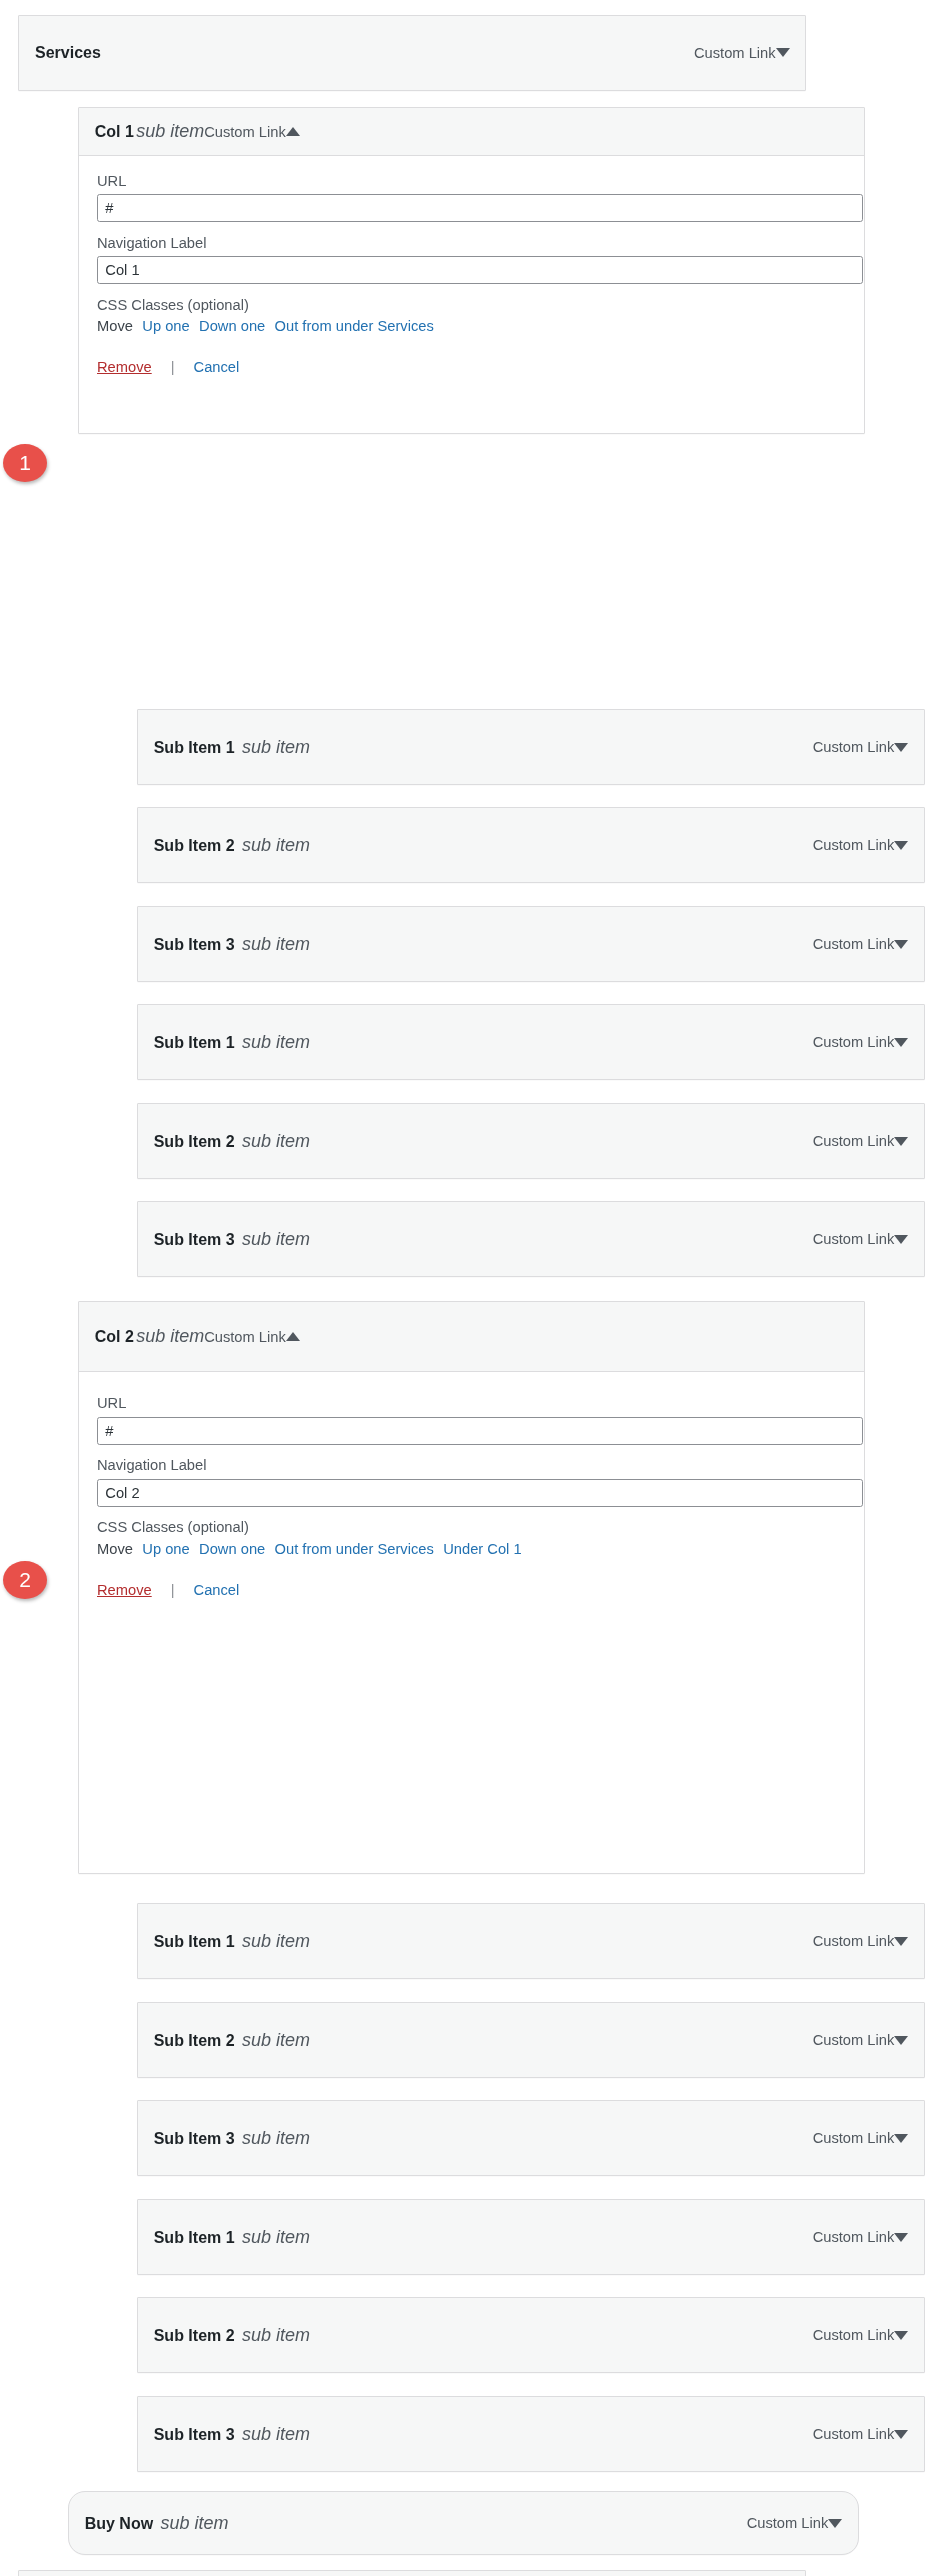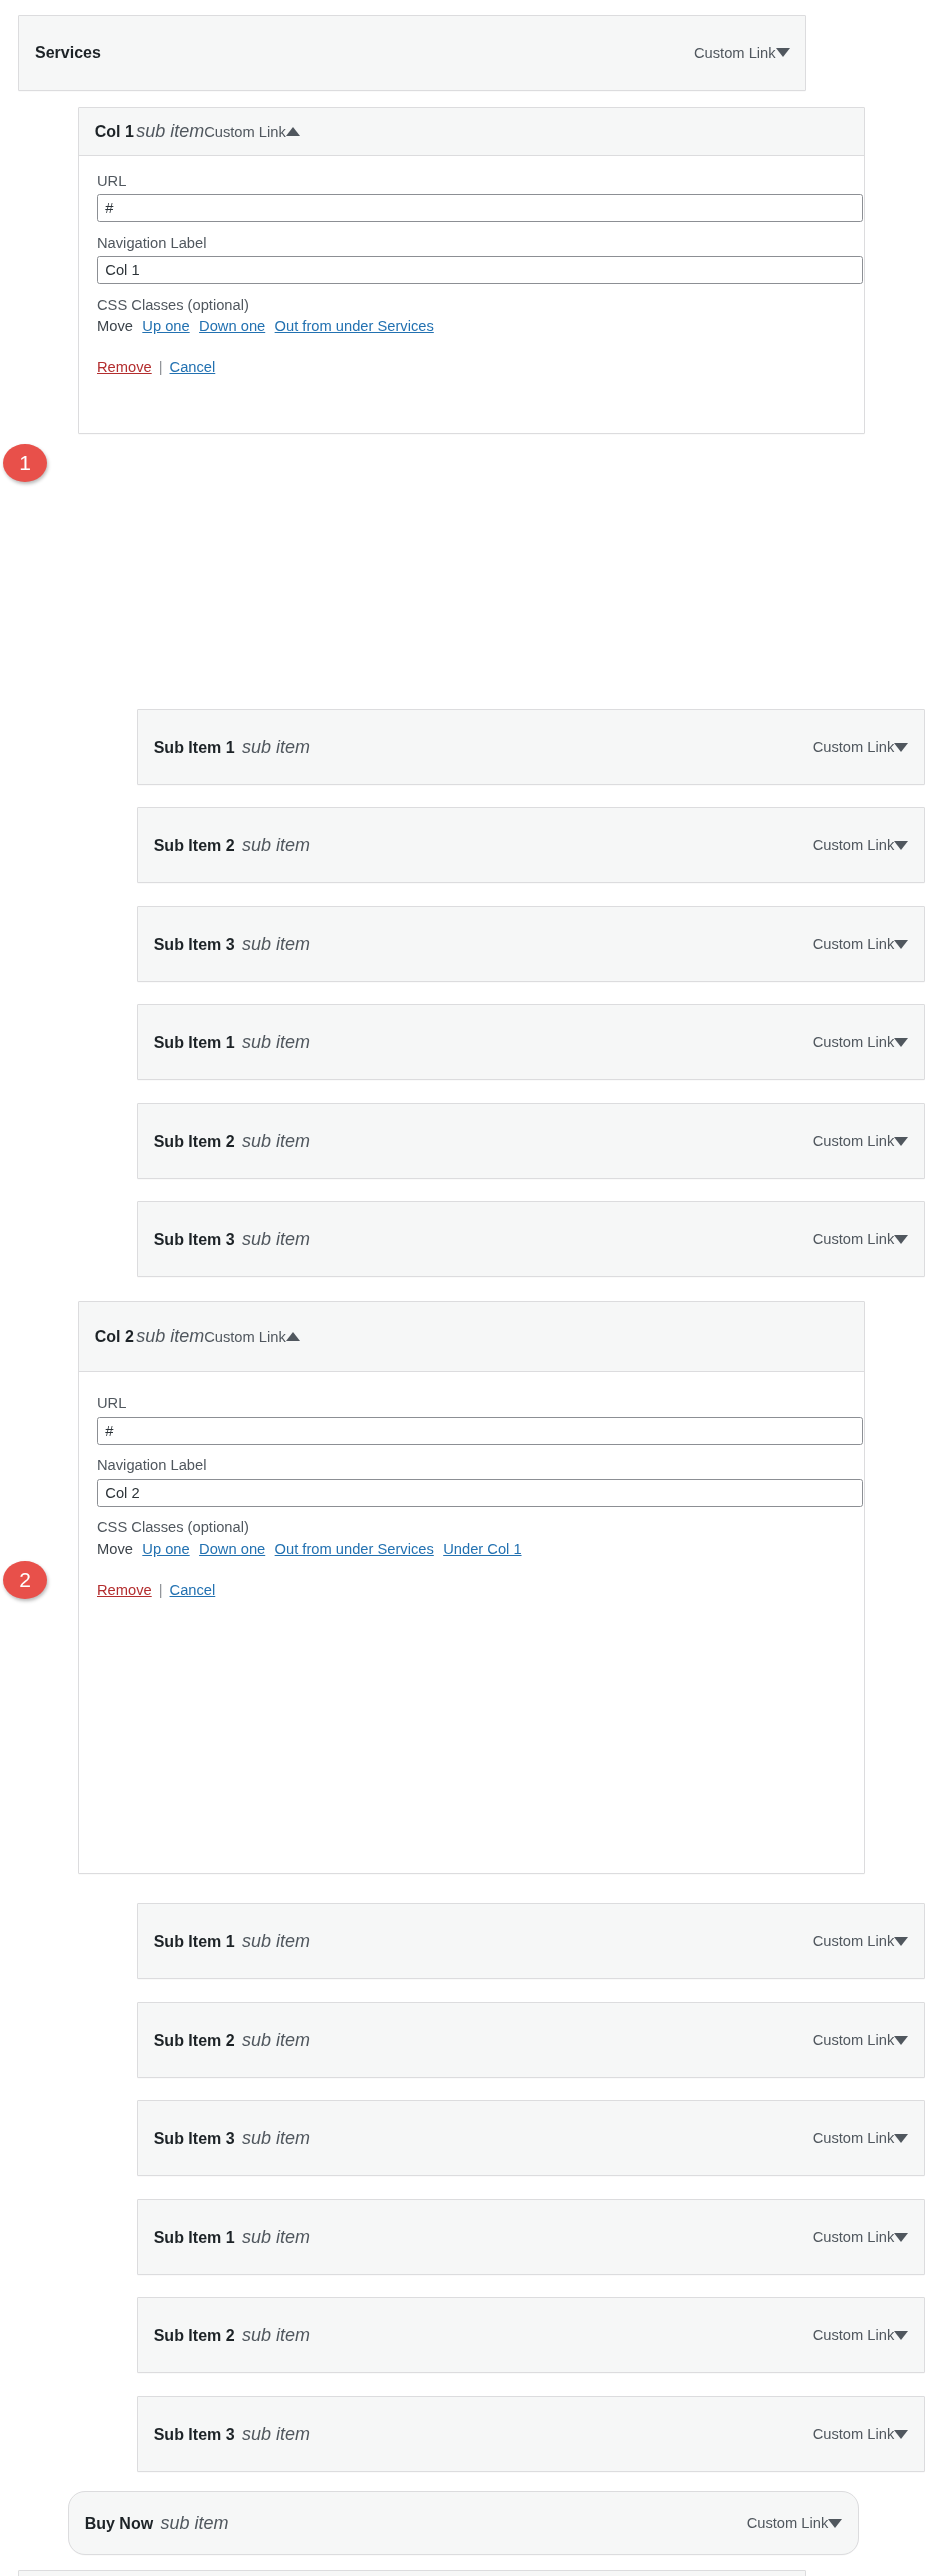--- a/index.html
+++ b/index.html
@@ -122,35 +122,34 @@
     color: #3c434a;
     margin: 4.2px 0 0 0;
     display: flex;
     gap: 9.4px;
     align-items: baseline;
     flex-wrap: wrap;
   }
   .move-row .move-label { color: #3c434a; }
   a.lnk {
     color: #2271b1;
-    text-decoration: underline;
     cursor: pointer;
   }
   a.lnk-remove {
     color: #b32d2e;
     text-decoration: underline;
     cursor: pointer;
   }
   .actions-row {
     font-size: 14.7px;
     margin-top: 25px;
     color: #8c8f94;
     display: flex;
     align-items: baseline;
-    gap: 7px;
+    gap: 19px;
   }
   .sep { color: #8c8f94; }
 
   
   .badge {
     position: absolute;
     width: 44px;
     height: 38px;
     border-radius: 50%;
     background: #e8504a;

